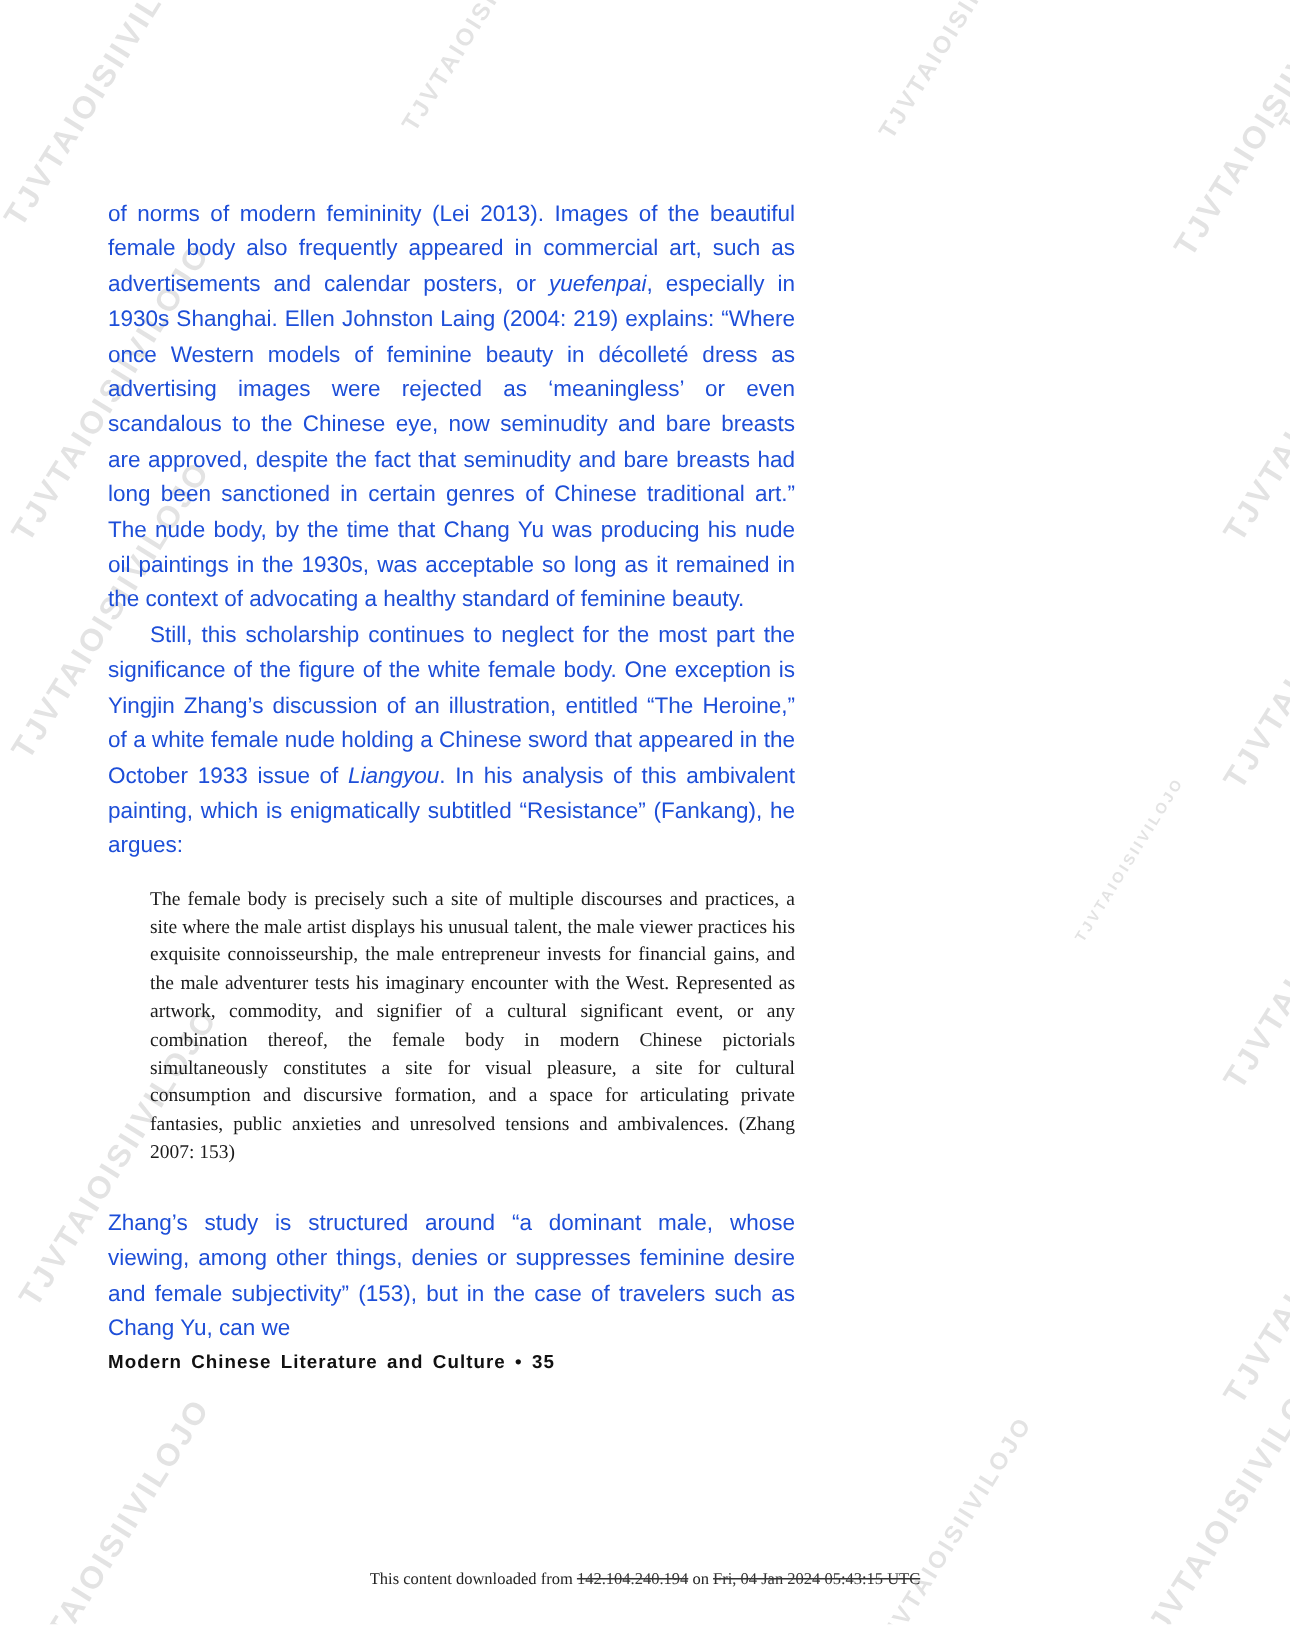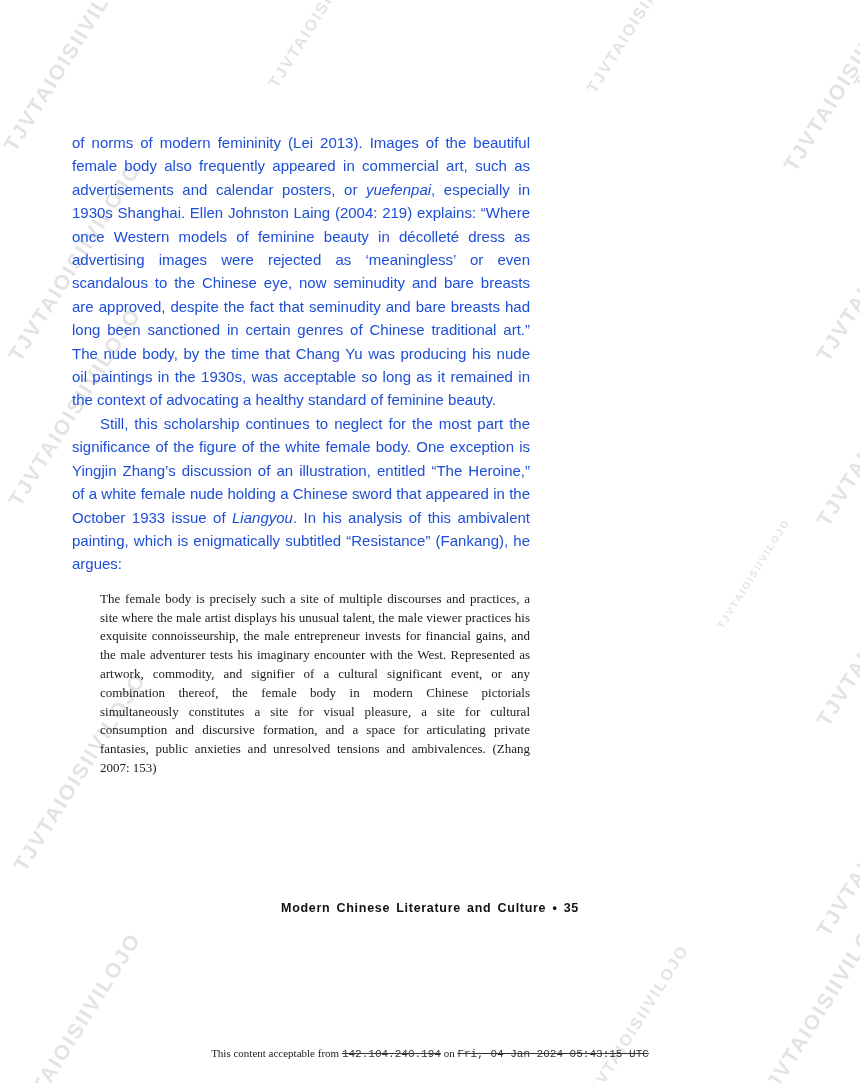--- a/index.html
+++ b/index.html
@@ -42,42 +42,41 @@
     line-height: 18.8px;
     text-align: justify;
     color: #1b1b1b;
     font-family: Liberation Serif, serif;
   }
   .running-footer {
     position: absolute;
     left: 72px;
     top: 901px;
     width: 716px;
-    text-align: center;
+    text-align: left;
     font-size: 12.5px;
     font-weight: bold;
     letter-spacing: 0.7px;
     word-spacing: 2px;
     color: #111111;
   }
   .jstor-notice {
     position: absolute;
     left: 0;
     top: 1046px;
     width: 860px;
     text-align: center;
     font-family: "Liberation Serif", serif;
     font-size: 11px;
     line-height: 15px;
     color: #222222;
   }
   .redacted {
     text-decoration: line-through;
     color: #333333;
-    font-family: Liberation Mono, monospace;
   }
   .watermark {
     position: absolute;
     transform: rotate(-58deg);
     transform-origin: center center;
     color: rgba(40, 40, 40, 0.13);
     font-weight: bold;
     letter-spacing: 2px;
     white-space: nowrap;
     pointer-events: none;
@@ -114,22 +113,23 @@
     <p class="body-para">
       <span>of norms of modern femininity (Lei 2013). Images of the beautiful female body also frequently appeared in commercial art, such as advertisements and calendar posters, or </span><span class="italic">yuefenpai</span><span>, especially in 1930s Shanghai. Ellen Johnston Laing (2004: 219) explains: “Where once Western models of feminine beauty in décolleté dress as advertising images were rejected as ‘meaningless’ or even scandalous to the Chinese eye, now seminudity and bare breasts are approved, despite the fact that seminudity and bare breasts had long been sanctioned in certain genres of Chinese traditional art.” The nude body, by the time that Chang Yu was producing his nude oil paintings in the 1930s, was acceptable so long as it remained in the context of advocating a healthy standard of feminine beauty.</span>
     </p>
 
     <p class="body-para indent">
       <span>Still, this scholarship continues to neglect for the most part the significance of the figure of the white female body. One exception is Yingjin Zhang’s discussion of an illustration, entitled “The Heroine,” of a white female nude holding a Chinese sword that appeared in the October 1933 issue of </span><span class="italic">Liangyou</span><span>. In his analysis of this ambivalent painting, which is enigmatically subtitled “Resistance” (Fankang), he argues:</span>
     </p>
 
     <div class="block-quote">The female body is precisely such a site of multiple discourses and practices, a site where the male artist displays his unusual talent, the male viewer practices his exquisite connoisseurship, the male entrepreneur invests for financial gains, and the male adventurer tests his imaginary encounter with the West. Represented as artwork, commodity, and signifier of a cultural significant event, or any combination thereof, the female body in modern Chinese pictorials simultaneously constitutes a site for visual pleasure, a site for cultural consumption and discursive formation, and a space for articulating private fantasies, public anxieties and unresolved tensions and ambivalences. (Zhang 2007: 153)</div>
 
+    <p class="body-para">Zhang’s study is structured around “a dominant male, whose viewing, among other things, denies or suppresses feminine desire and female subjectivity” (153), but in the case of travelers such as Chang Yu, can we</p>
 
   </div>
 
   <div class="running-footer">Modern Chinese Literature and Culture • 35</div>
 
   <div class="jstor-notice">
-    <div><span>This content acceptable from </span><span class="redacted">142.104.240.194</span><span> on </span><span class="redacted">Fri, 04 Jan 2024 05:43:15 UTC</span></div>
+    <div><span>This content downloaded from </span><span class="redacted">142.104.240.194</span><span> on </span><span class="redacted">Fri, 04 Jan 2024 05:43:15 UTC</span></div>
   </div>
 
 </div>
 
 </body></html>

